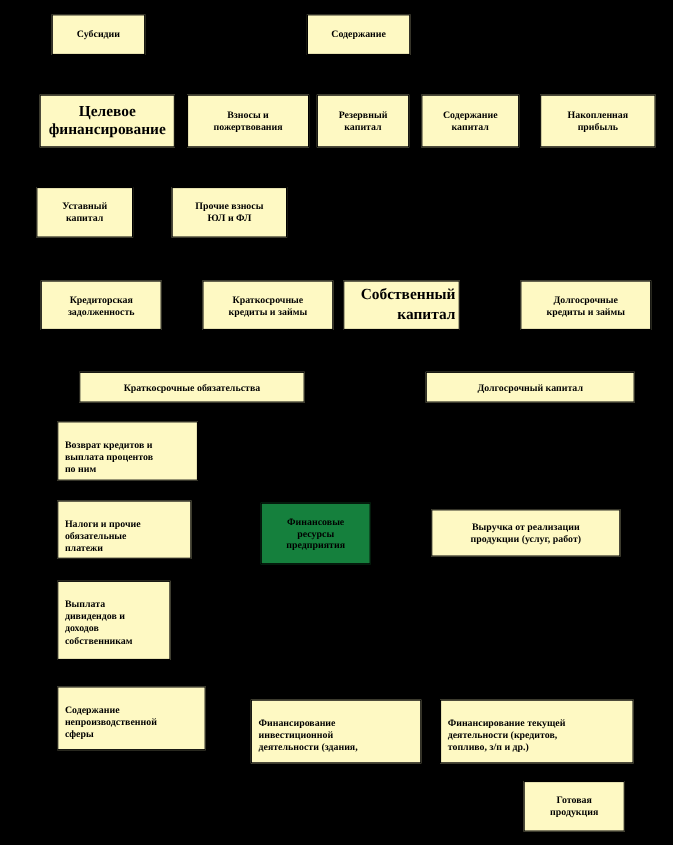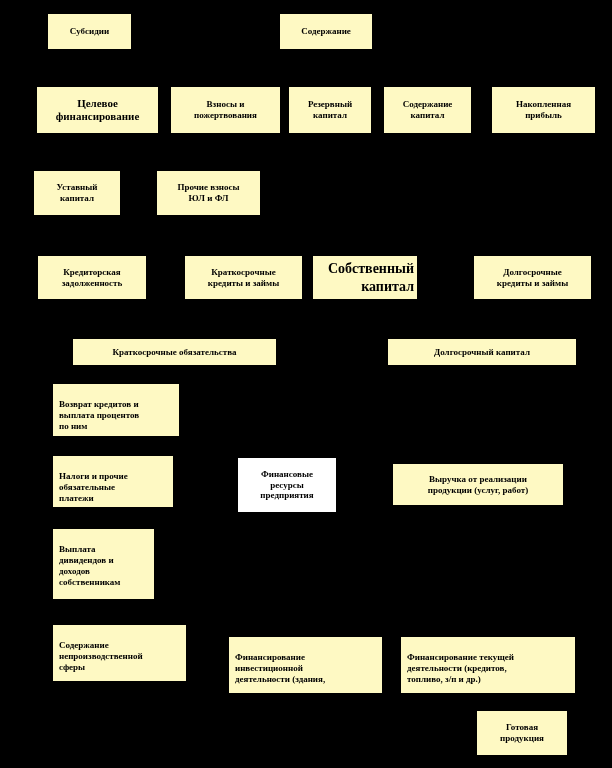--- a/index.html
+++ b/index.html
@@ -34,41 +34,41 @@
     justify-content: center;
     text-align: center;
     padding: 2px 3px;
   }
   .node.left-text {
     display: block;
     text-align: left;
     padding: 4px 5px 2px 6px;
   }
   .node.green {
-    background: #ffffff;
+    background: #15803d;
   }
   .node .txt {
     display: block;
     width: 100%;
   }
 </style>
 </head>
 <body>
 
 <div id="canvas">
 
   <div class="node center-text" style="left:47px; top:13px; width:85px; height:37px; font-size:9px;">
     <span class="txt">Субсидии</span>
   </div>
 
   <div class="node center-text" style="left:279px; top:13px; width:94px; height:37px; font-size:9px;">
     <span class="txt">Содержание</span>
   </div>
 
-  <div class="node center-text" style="left:36px; top:86px; width:123px; height:48px; font-size:11px;">
+  <div class="node center-text" style="left:36px; top:86px; width:123px; height:48px; font-size:14px;">
     <span class="txt">Целевое
 финансирование</span>
   </div>
 
   <div class="node center-text" style="left:170px; top:86px; width:111px; height:48px; font-size:9px;">
     <span class="txt">Взносы и
 пожертвования</span>
   </div>
 
   <div class="node center-text" style="left:288px; top:86px; width:84px; height:48px; font-size:9px;">

